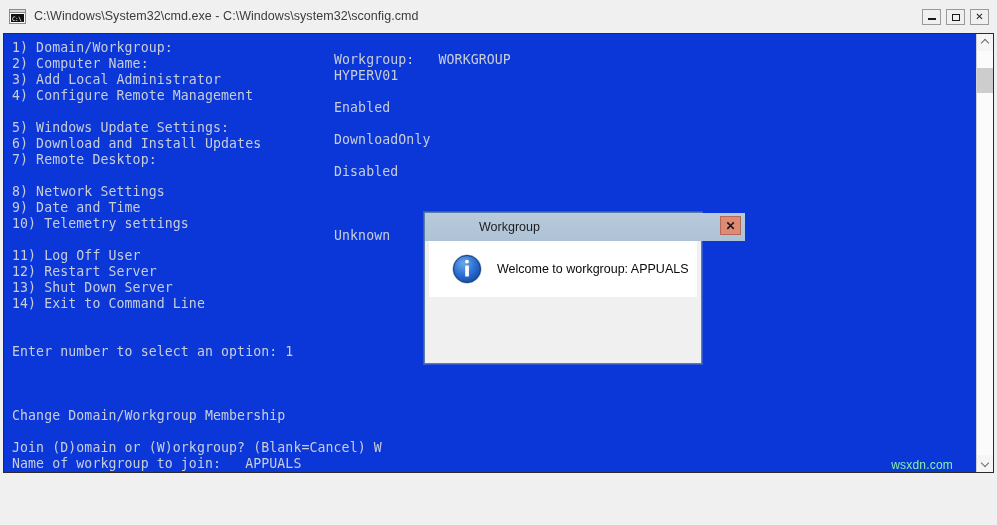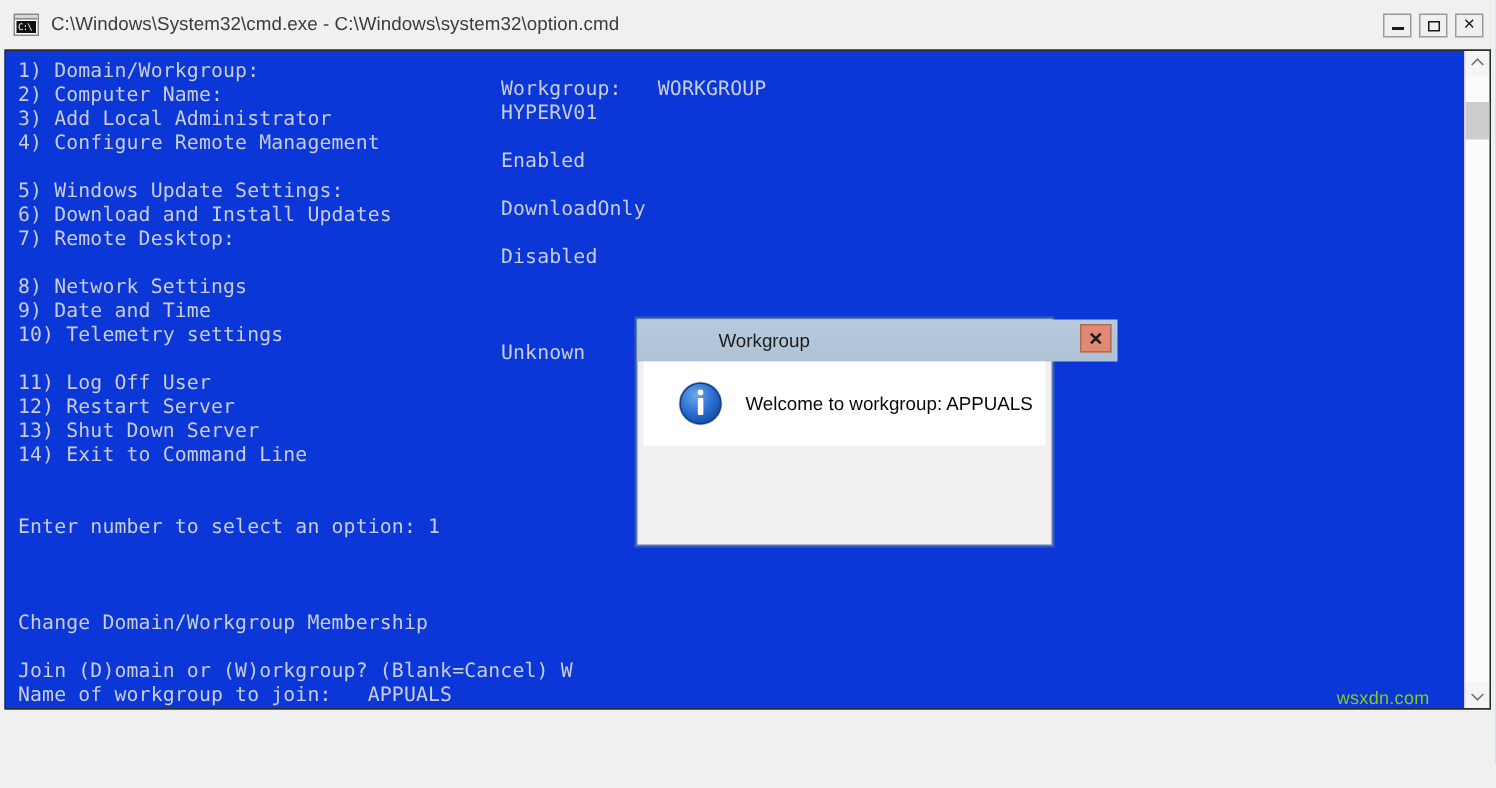--- a/index.html
+++ b/index.html
@@ -314,36 +314,36 @@
     position: relative;
     z-index: 2;
   }
 
   
   #watermark {
     position: absolute;
     right: 40px;
     bottom: 0px;
     font-size: 12px;
-    color: #84cc16;
+    color: #86efac;
     letter-spacing: 0.2px;
     pointer-events: none;
   }
 </style>
 </head>
 <body>
 
 <div id="app-window">
 
   <div id="title-bar">
     <div id="titlebar-icon">
       <div class="icon-bar"></div>
       <div class="icon-body">C:\</div>
     </div>
-    <div id="title-text">C:\Windows\System32\cmd.exe - C:\Windows\system32\option.cmd</div>
+    <div id="title-text">C:\Windows\System32\cmd.exe - C:\Windows\system32\sconfig.cmd</div>
 
     <div id="window-controls">
       <div class="win-btn">
         <div class="glyph">
             <span class="dash"></span>
           </div>
       </div>
       <div class="win-btn">
         <div class="glyph">
             <span class="square"></span>

